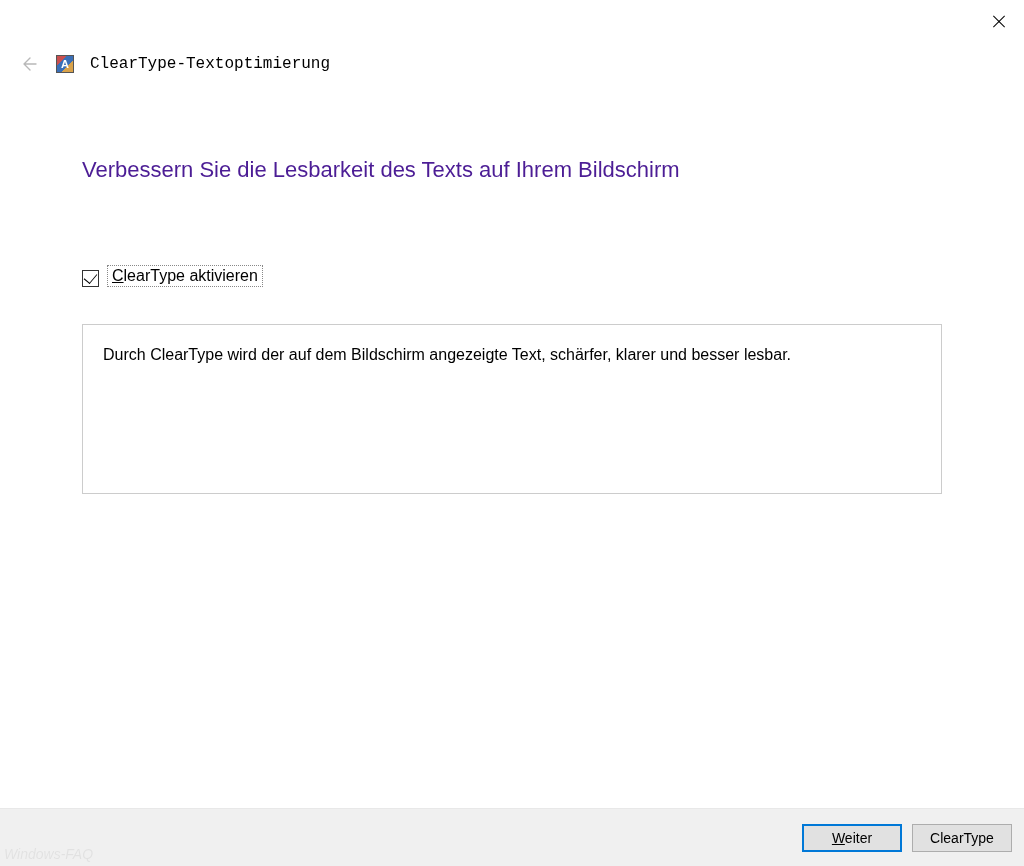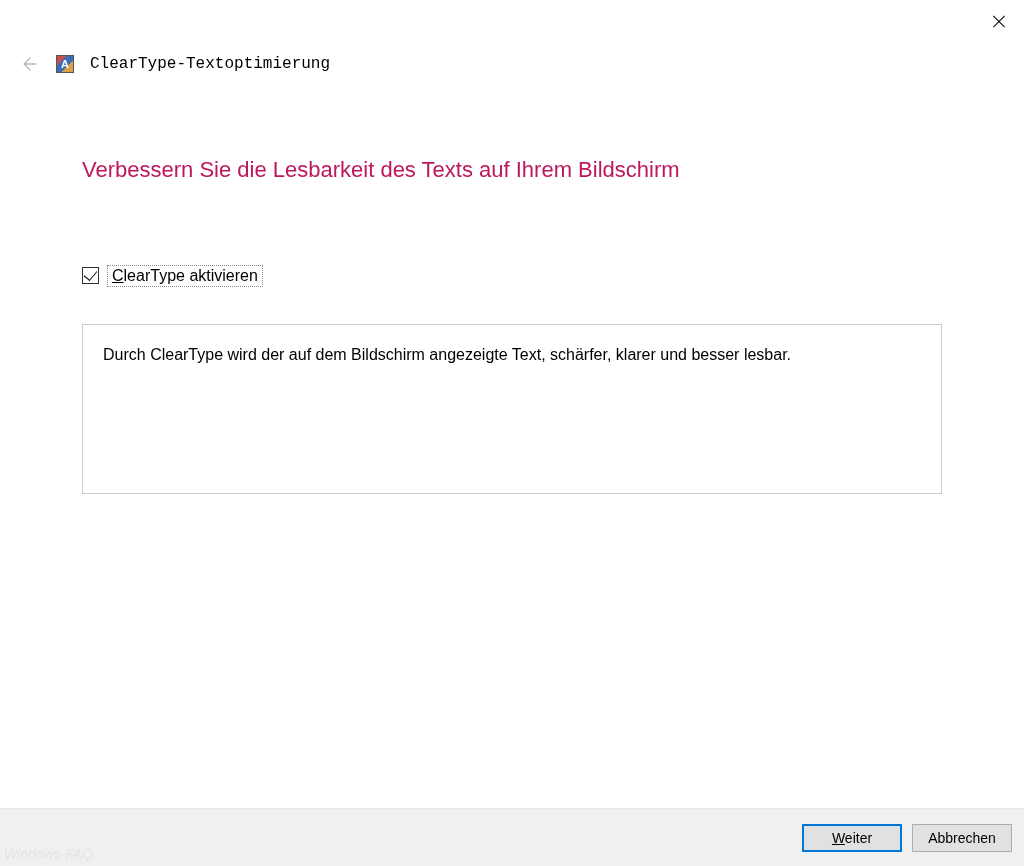--- a/index.html
+++ b/index.html
@@ -81,28 +81,28 @@
       font-weight: 400;
       font-family: Liberation Mono, monospace;
     }
 
     .content {
       padding: 82px 82px 0 82px;
     }
     .main-heading {
       font-size: 22px;
       font-weight: 400;
-      color: #be185d;
+      color: #4c1d95;
       margin-bottom: 80px;
       line-height: 1.3;
     }
 
     .checkbox-row {
       display: flex;
-      align-items: center;
+      align-items: flex-end;
       gap: 8px;
       margin-bottom: 33px;
     }
     .checkbox {
       width: 17px;
       height: 17px;
       border: 1px solid #333;
       background: #fff;
       position: relative;
       cursor: pointer;
@@ -210,16 +210,16 @@
     <label class="checkbox-label"><span class="underline">C</span><span>learType aktivieren</span></label>
   </div>
 
   <div class="info-box">
     <p class="info-text">Durch ClearType wird der auf dem Bildschirm angezeigte Text, schärfer, klarer und besser lesbar.</p>
   </div>
 </div>
 
 <div class="footer">
   <button class="btn primary"><span class="u">W</span><span>eiter</span></button>
-  <button class="btn">Abbrechen</button>
+  <button class="btn">ClearType</button>
 </div>
 
 <div class="watermark">Windows-FAQ</div>
 
 </body></html>

